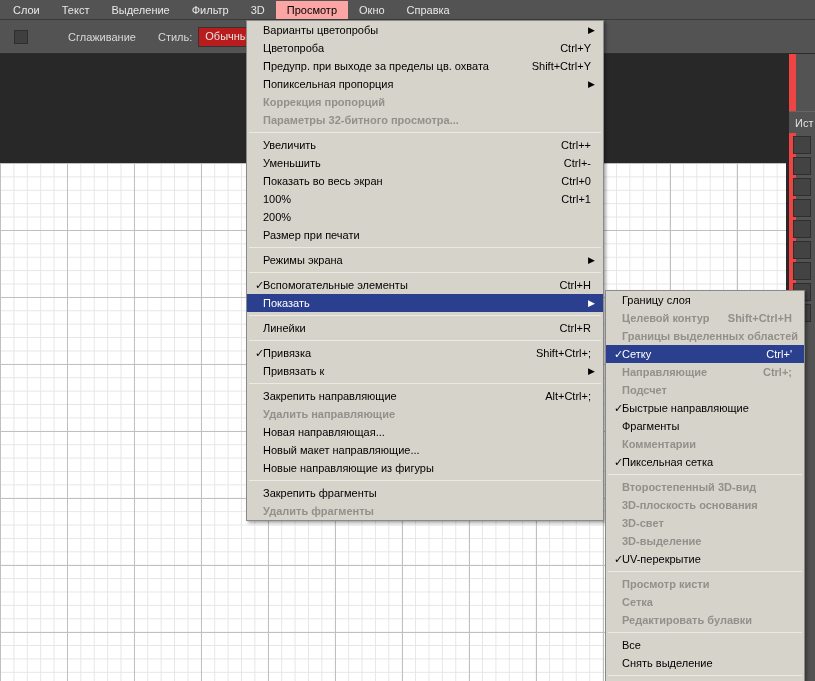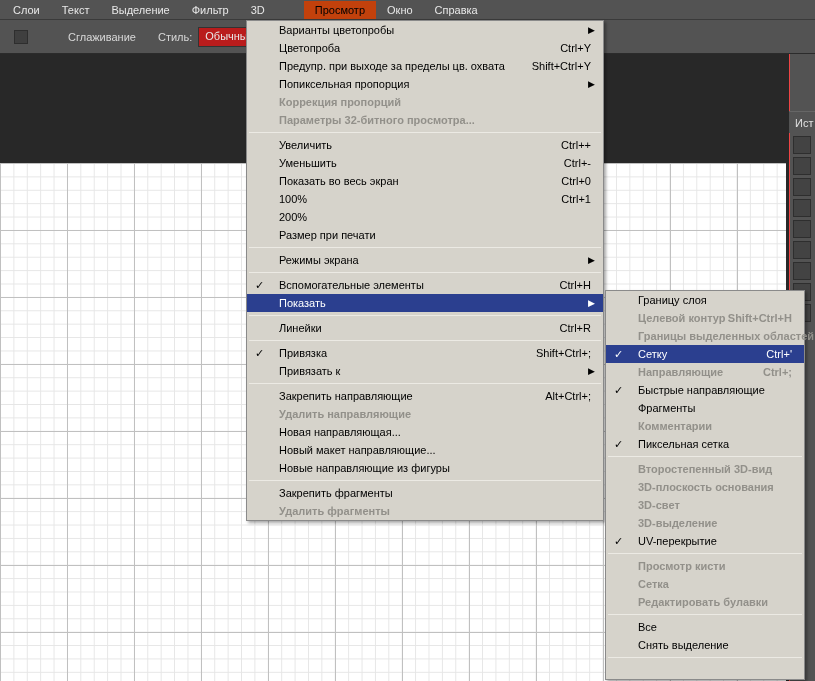--- a/index.html
+++ b/index.html
@@ -1,40 +1,40 @@
 <!DOCTYPE html>
 <html><head>
 <meta charset="utf-8">
 <style>
 * { margin:0; padding:0; box-sizing:border-box; font-family:Tahoma,Arial,sans-serif; font-size:11px; -webkit-font-smoothing:none; }
 html,body { width:815px; height:681px; overflow:hidden; background:#535353; }
 .menubar { height:20px; background:#535353; display:flex; align-items:center; padding-left:2px; color:#e8e8e8; border-bottom:1px solid #3a3a3a; }
 .menubar .mitem { padding:3px 11px; cursor:default; }
-.menubar .mitem.active { background:#c2410c; color:#000;margin-left:28px; }
+.menubar .mitem.active { background:#fca5a5; color:#000; }
 .optbar { height:34px; background:#535353; display:flex; align-items:center; padding-left:14px; color:#d8d8d8; border-bottom:1px solid #2b2b2b; }
 .checkbox { width:14px; height:14px; border:1px solid #2e2e2e; background:#3f3f3f; margin-right:6px; }
 .optlabel { margin-right:22px;margin-left:34px; }
 .select { background:#b91c1c; border:1px solid #333; padding:2px 6px; color:#e8e8e8; min-width:82px; height:20px; }
 .canvas-area { position:absolute; left:0; top:54px; width:815px; height:627px; background:#282828; }
 .canvas { position:absolute; left:0; top:109px; width:786px; height:518px; background:#fff;
   background-image:
     linear-gradient(to right, #c0c0c0 1px, transparent 1px),
     linear-gradient(to bottom, #c0c0c0 1px, transparent 1px),
     linear-gradient(to right, #e6e6e6 1px, transparent 1px),
     linear-gradient(to bottom, #e6e6e6 1px, transparent 1px);
   background-size:67px 67px,67px 67px,13.4px 13.4px,13.4px 13.4px;
 }
-.sidepanel { position:absolute; right:0; top:54px; width:26px; height:627px; background:#535353; border-left:1px solid #ef4444; }
+.sidepanel { position:absolute; right:0; top:54px; width:26px; height:627px; background:#535353; border-left:7px solid #ef4444; }
 .side-tab { position:absolute; top:57px; right:0; width:26px; height:22px; background:#535353; color:#e0e0e0; display:flex; align-items:center; justify-content:flex-start; padding-left:6px; border-top:1px solid #666; }
 .side-slots { position:absolute; top:82px; right:4px; }
 .slot { width:18px; height:18px; border:1px solid #2e2e2e; background:#434343; margin-bottom:3px; }
 .dropdown { position:absolute; background:#d6d3cb; border:1px solid #8a8a8a; box-shadow:2px 2px 3px rgba(0,0,0,0.35); }
 .dropdown.main { left:246px; top:20px; width:358px; }
 .dropdown.sub { left:605px; top:290px; width:200px; }
-.drow { display:flex; align-items:center; height:18px; padding:0 20px 0 32px; color:#000; cursor:default; position:relative; white-space:nowrap; }
+.drow { display:flex; align-items:center; height:18px; padding:0 20px 0 16px; color:#000; cursor:default; position:relative; white-space:nowrap; }
 .drow.disabled { color:#92908a;font-weight:bold; }
 .drow.hl { background:#2b3f8f; color:#fff; }
 .drow .short { position:absolute; right:12px; }
 .drow .check { position:absolute; left:8px; }
 .drow .arrow { position:absolute; right:8px; font-size:9px; }
 .sep { height:1px; background:#a8a6a0; margin:3px 2px; border-bottom:1px solid #eceae4; }
 </style>
 </head>
 <body>
 
@@ -191,20 +191,23 @@
     </div>
     <div class="drow hl">
       <span class="check">✓</span>
       <span>Сетку</span>
       <span class="short">Ctrl+'</span>
     </div>
     <div class="drow disabled">
       <span>Направляющие</span>
       <span class="short">Ctrl+;</span>
     </div>
+    <div class="drow disabled">
+      <span>Подсчет</span>
+    </div>
     <div class="drow">
       <span class="check">✓</span>
       <span>Быстрые направляющие</span>
     </div>
     <div class="drow">
       <span>Фрагменты</span>
     </div>
     <div class="drow disabled">
       <span>Комментарии</span>
     </div>

